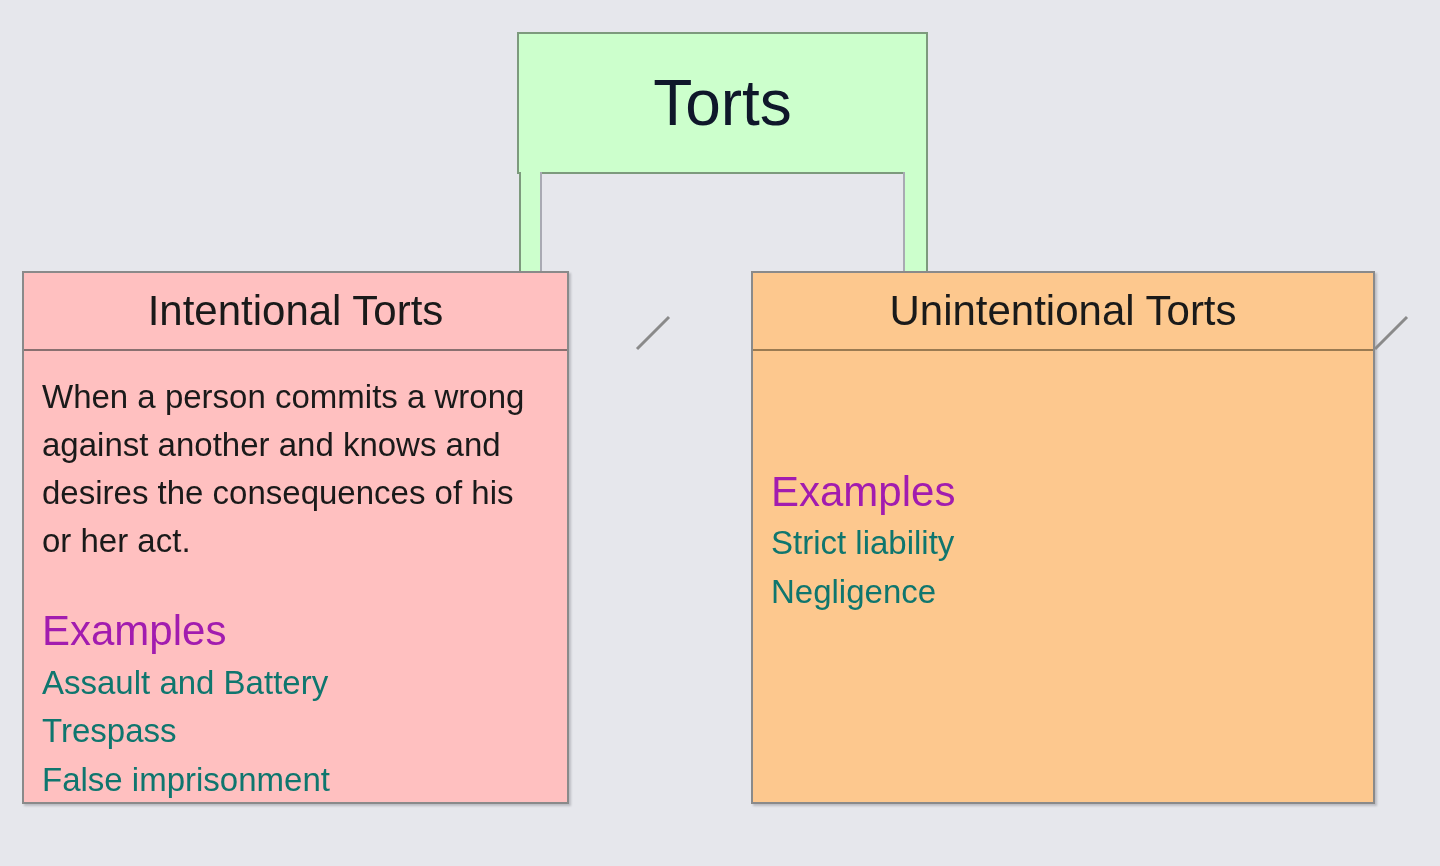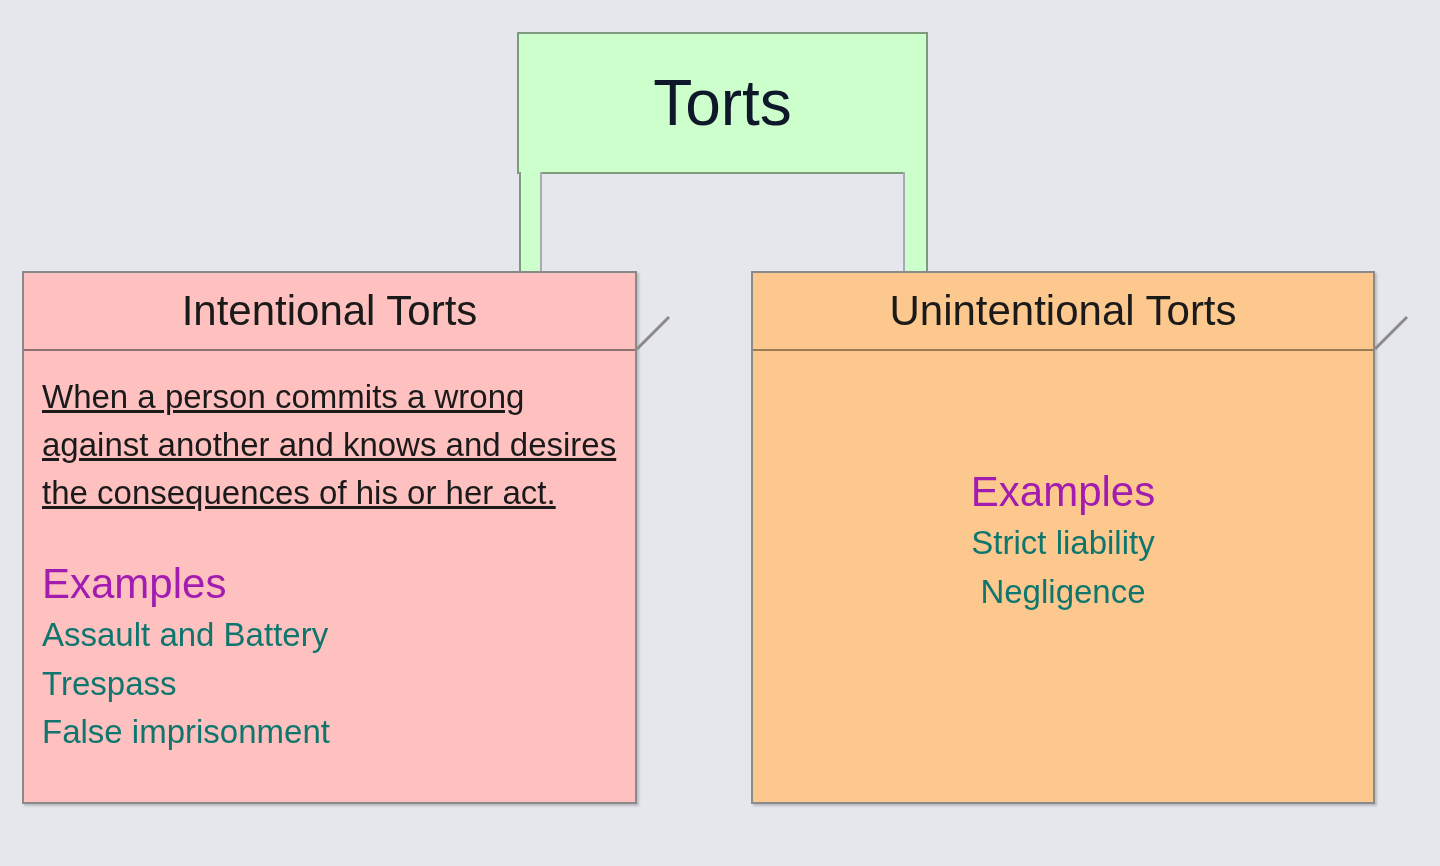--- a/index.html
+++ b/index.html
@@ -67,31 +67,30 @@
   
   .child-node {
     position: absolute;
     box-sizing: border-box;
     border: 2px solid #8a8a8a;
     box-shadow: 2px 2px 2px rgba(80, 80, 90, 0.28);
   }
   .node-intentional {
     left: 22px;
     top: 271px;
-    width: 615px;
+    width: 547px;
     height: 533px;
     background: #ffc0c0;
   }
   .node-unintentional {
     left: 751px;
     top: 271px;
     width: 624px;
     height: 533px;
     background: #fdc88e;
-    text-align: center;
   }
 
   .node-header {
     height: 78px;
     display: flex;
     align-items: center;
     justify-content: center;
     box-sizing: border-box;
     border-bottom: 2px solid #8a7070;
   }
@@ -123,21 +122,20 @@
 
   .node-body {
     padding: 22px 18px 0 18px;
     box-sizing: border-box;
   }
   .node-desc {
     font-size: 33px;
     line-height: 1.45;
     color: #1a1a1a;
     margin: 0;
-    text-decoration: underline;
   }
   .examples-heading {
     font-size: 42px;
     color: #a21caf;
     margin: 44px 0 4px 0;
     line-height: 1.1;
   }
   .node-unintentional .examples-heading {
     margin-top: 96px;
   }

